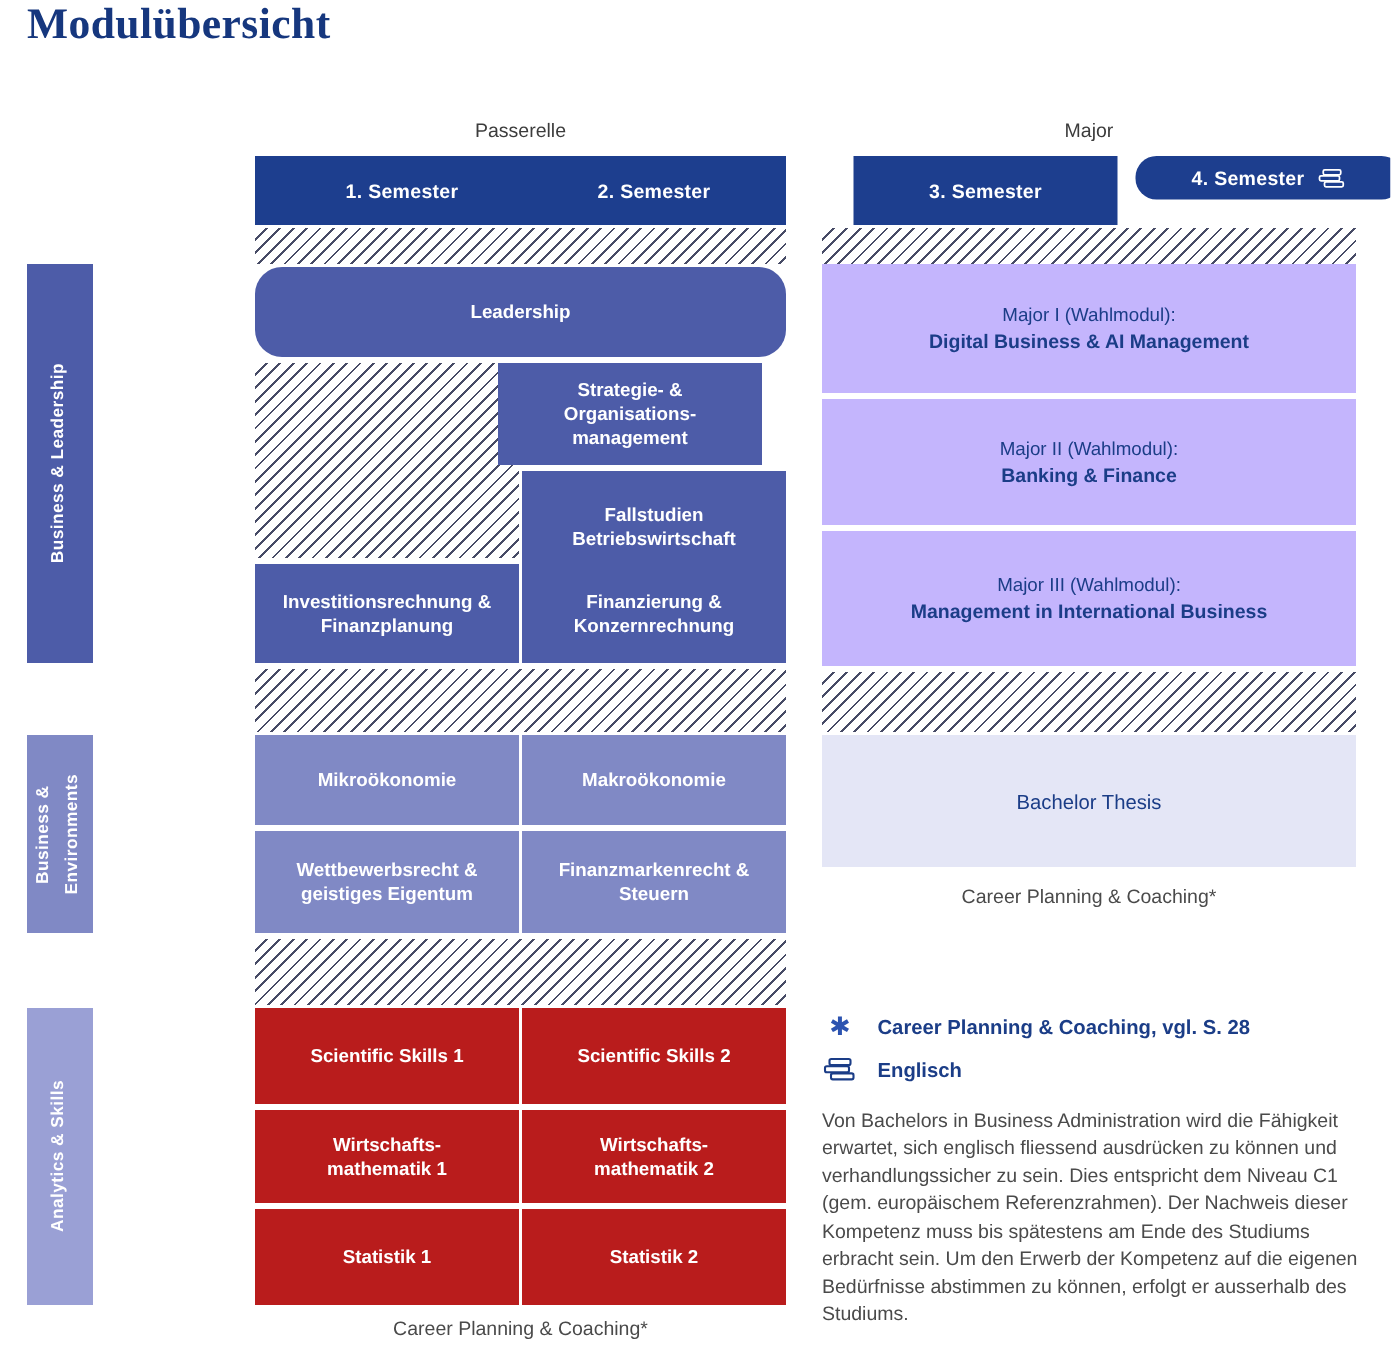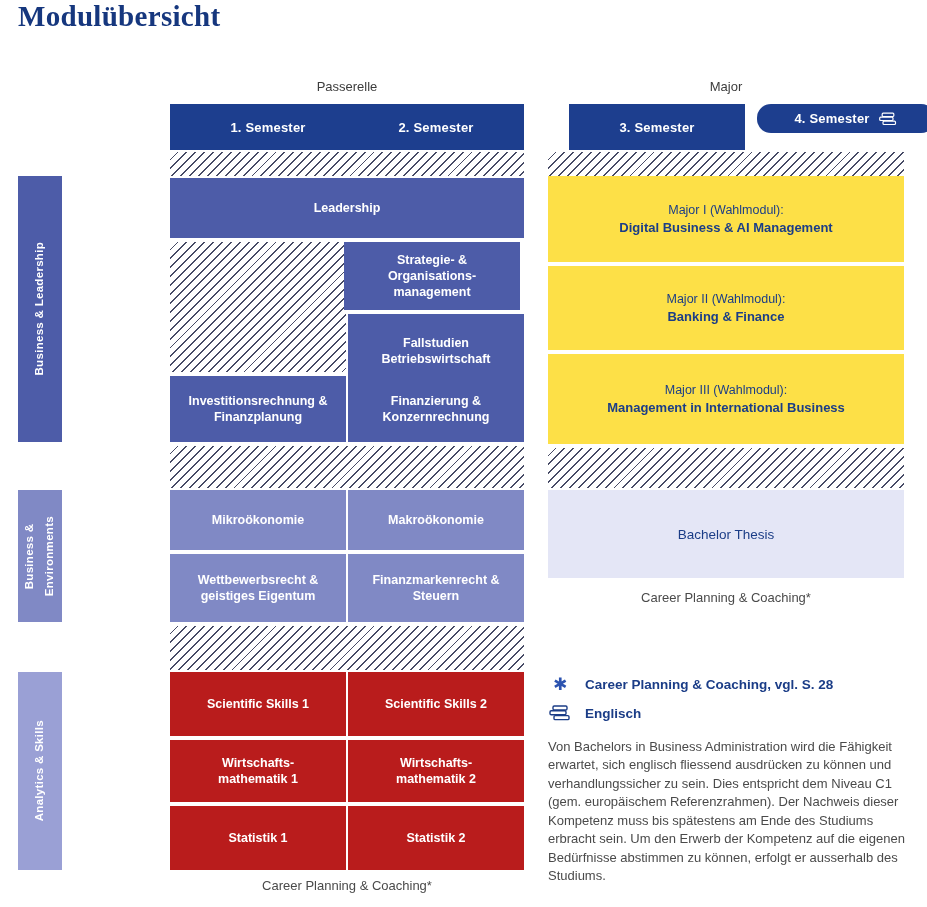--- a/index.html
+++ b/index.html
@@ -35,21 +35,21 @@
   .sd1 { background:#4d5ca8; } .sd2 { background:#8089c5; } .sd3 { background:#9aa0d5; }
 
   .mod {
     display:flex; align-items:center; justify-content:center; text-align:center;
     color:#fff; font-weight:700; font-size:12.5px; line-height:1.3;
     white-space:pre-line; padding:4px;
   }
   .c1 { background:#4d5ca8; } .c2 { background:#8089c5; } .c3 { background:#b91c1c; }
 
   .major-block {
-    background:#fde047; color:#1b3d87;
+    background:#c4b5fd; color:#1b3d87;
     display:flex; flex-direction:column; align-items:center; justify-content:center;
     text-align:center; gap:3px; padding:6px;
   }
   .major-prefix { font-size:12.5px; }
   .major-name { font-size:13px; font-weight:700; }
   .thesis {
     background:#e4e6f6; color:#1b3d87; font-weight:400; font-size:13.5px;
     display:flex; align-items:center; justify-content:center;
   }
 
@@ -93,23 +93,23 @@
     </svg>
   </div>
 
   <div class="hatch abs" style="left:170px;top:152px;width:354px;height:24px;"></div>
   <div class="hatch abs" style="left:548px;top:152px;width:356px;height:24px;"></div>
 
   <div class="side sd1 abs" style="left:18px;top:176px;width:44px;height:266px;">
     <span class="vtext">Business &amp; Leadership</span>
   </div>
 
-  <div class="mod c1 abs" style="left:170px;top:178px;width:354px;height:60px;">Leadership</div>
+  <div class="mod c1 abs" style="left:170px;top:178px;width:354px;height:60px;border-radius:18px;">Leadership</div>
   <div class="hatch abs" style="left:170px;top:242px;width:176px;height:130px;"></div>
-  <div class="mod c1 abs" style="left:344px;top:242px;width:176px;height:68px;">Strategie- &amp;
+  <div class="mod c1 abs" style="left:332px;top:242px;width:176px;height:68px;">Strategie- &amp;
 Organisations-
 management</div>
   <div class="mod c1 abs" style="left:348px;top:314px;width:176px;height:74px;">Fallstudien
 Betriebswirtschaft</div>
   <div class="mod c1 abs" style="left:170px;top:376px;width:176px;height:66px;">Investitionsrechnung &amp;
 Finanzplanung</div>
   <div class="mod c1 abs" style="left:348px;top:376px;width:176px;height:66px;">Finanzierung &amp;
 Konzernrechnung</div>
 
   <div class="hatch abs" style="left:170px;top:446px;width:354px;height:42px;"></div>

